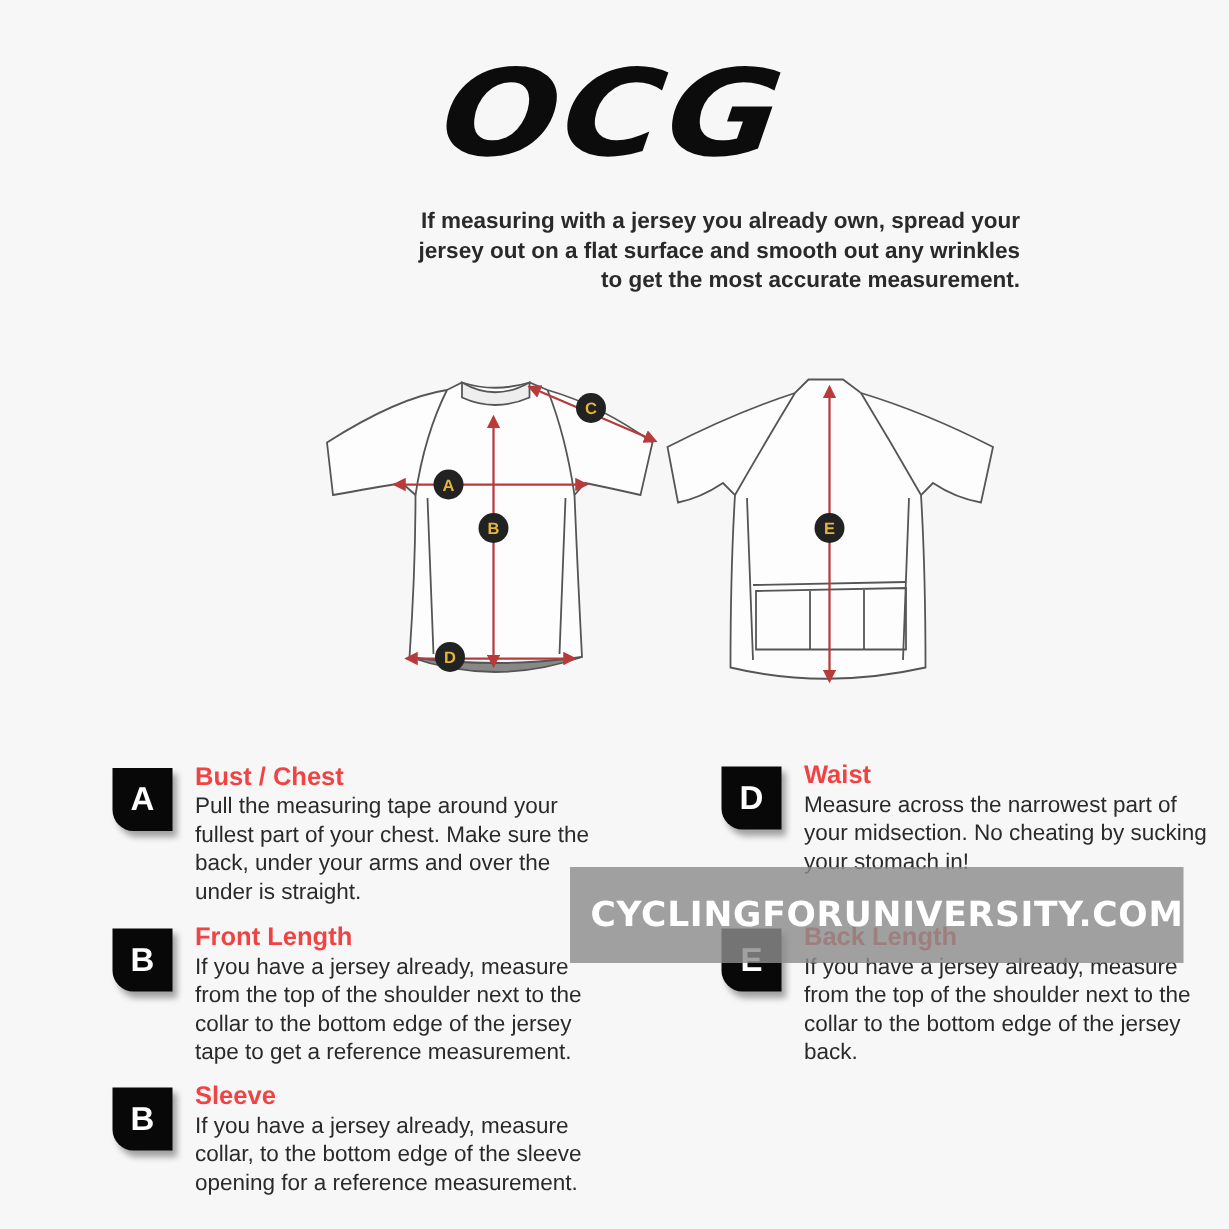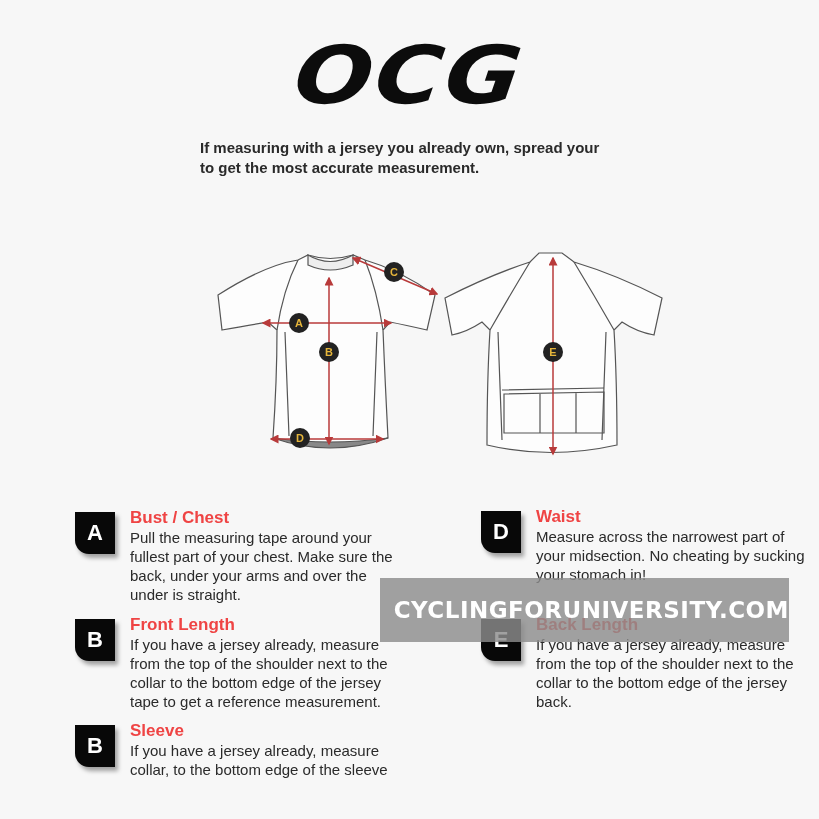--- a/index.html
+++ b/index.html
@@ -1,35 +1,36 @@
 <!DOCTYPE html>
 <html><head>
 <meta charset="utf-8">
 <style>
   html,body{margin:0;padding:0;}
   body{width:819px;height:819px;background:#f7f7f7;position:relative;overflow:hidden;font-family:"Liberation Sans","DejaVu Sans",sans-serif;color:#222;}
   .logo{position:absolute;left:0;top:36px;width:819px;text-align:center;}
   .logo span{display:inline-block;font-family:"DejaVu Sans",sans-serif;font-weight:bold;font-style:italic;font-size:80px;letter-spacing:2px;color:#0c0c0c;transform:scaleX(1.15) skewX(-6deg);line-height:1;}
-  .intro{position:absolute;left:200px;top:138px;width:480px;text-align:left;font-weight:bold;font-size:15px;line-height:19.5px;color:#2a2a2a;}
+  .intro{position:absolute;left:200px;top:138px;width:480px;text-align:right;font-weight:bold;font-size:15px;line-height:19.5px;color:#2a2a2a;}
   .diagram{position:absolute;left:205px;top:240px;width:470px;height:230px;}
   .item{position:absolute;width:300px;}
   .badge{position:absolute;left:0;top:4px;width:40px;height:42px;background:#080808;border-radius:0 0 0 14px;box-shadow:3px 4px 4px rgba(0,0,0,0.35);color:#fff;font-weight:bold;font-size:22px;display:flex;align-items:center;justify-content:center;}
   .item-text{position:absolute;left:55px;top:0;width:290px;}
   .item-title{font-weight:bold;font-size:17px;line-height:20px;color:#ef4444;}
   .item-body{font-size:15px;line-height:19px;color:#2a2a2a;}
   .watermark{position:absolute;left:380px;top:556px;width:409px;height:64px;background:rgba(140,140,140,0.82);display:flex;align-items:center;justify-content:flex-end;margin-top:22px;}
   .watermark span{color:#fff;font-family:"DejaVu Sans",sans-serif;font-weight:bold;font-size:23px;letter-spacing:0.5px;}
 </style>
 </head>
 <body>
 
 <div class="logo"><span>OCG</span></div>
 
 <div class="intro">
   <div>If measuring with a jersey you already own, spread your</div>
+  <div>jersey out on a flat surface and smooth out any wrinkles</div>
   <div>to get the most accurate measurement.</div>
 </div>
 
 <div class="diagram">
   <svg width="470" height="230" viewBox="0 0 470 230">
     <defs>
       <marker id="ah" markerWidth="6" markerHeight="6" refX="5" refY="3" orient="auto">
           <path d="M0,0 L6,3 L0,6 z" fill="#b83a3a"></path>
         </marker>
       <marker id="at" markerWidth="6" markerHeight="6" refX="1" refY="3" orient="auto">
@@ -115,20 +116,21 @@
   </div>
 </div>
 
 <div class="item" style="left:75px;top:721px;">
   <div class="badge">B</div>
   <div class="item-text">
     <div class="item-title">Sleeve</div>
     <div class="item-body">
       <div>If you have a jersey already, measure</div>
       <div>collar, to the bottom edge of the sleeve</div>
+      <div>opening for a reference measurement.</div>
     </div>
   </div>
 </div>
 
 <div class="item" style="left:481px;top:507px;">
   <div class="badge">D</div>
   <div class="item-text">
     <div class="item-title">Waist</div>
     <div class="item-body">
       <div>Measure across the narrowest part of</div>

